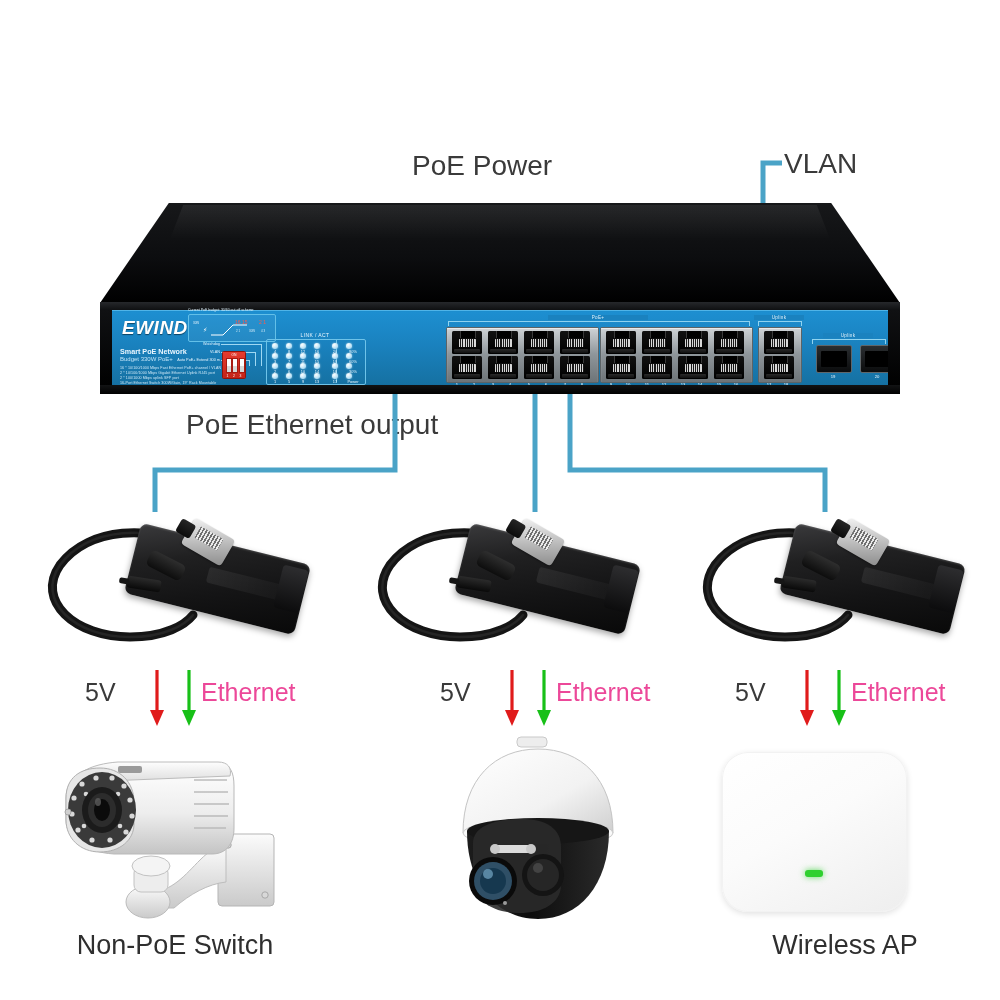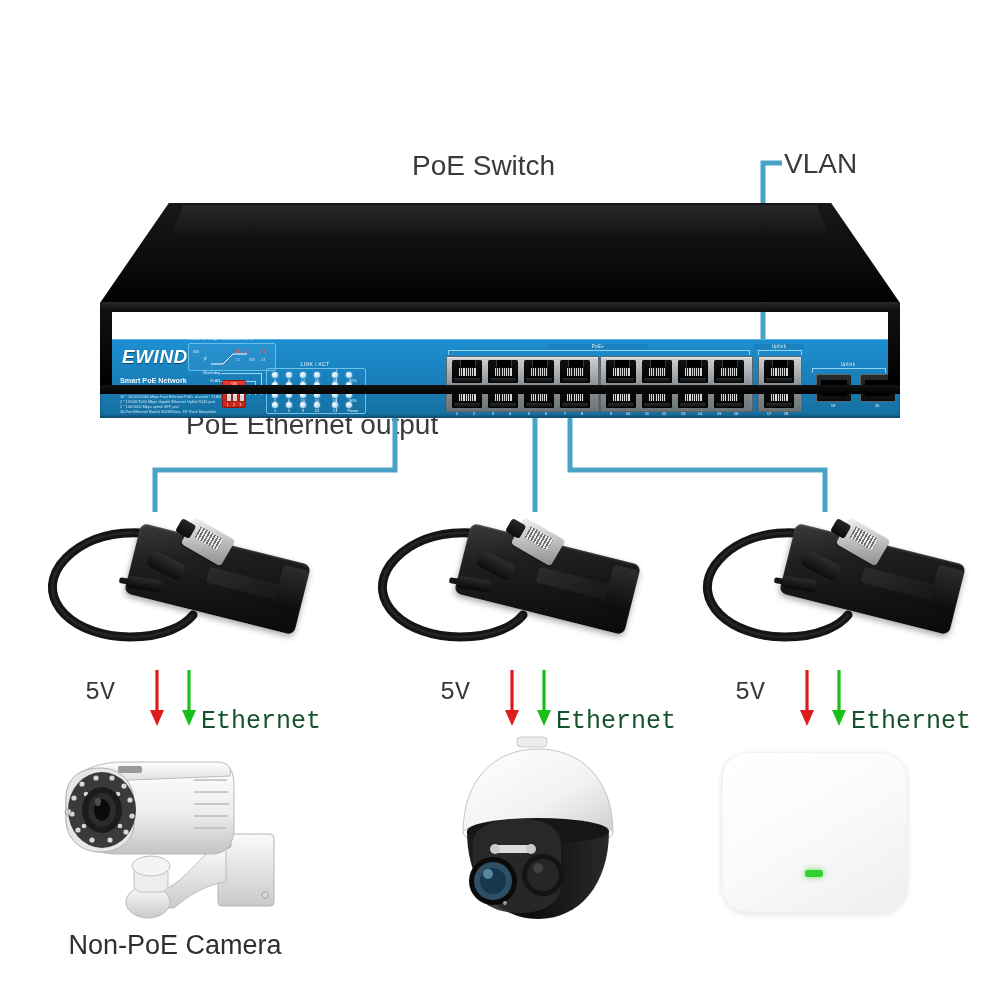--- a/index.html
+++ b/index.html
@@ -38,21 +38,20 @@
   }
   #sw-lip{
     position:absolute;left:0;top:99px;width:800px;height:10px;
     background:linear-gradient(180deg,#26282b,#0a0b0c);
   }
   #sw-face{
     position:absolute;left:0;top:107px;width:800px;height:78px;
     background:linear-gradient(180deg,#1d8fd1 0%,#1a82bf 42%,#156f9f 100%);
     border-top:1px solid #4fb4e8;
     box-shadow:inset 0 -2px 3px rgba(0,0,0,.35);
-    margin-top:29px;
   }
   #sw-bottombar{
     position:absolute;left:0;top:182px;width:800px;height:9px;
     background:linear-gradient(180deg,#121314,#000);
   }
   .facecap{position:absolute;top:107px;width:12px;height:78px;background:linear-gradient(180deg,#101113,#000);}
   #facecap-l{left:0;}
   #facecap-r{left:788px;}
 
   
@@ -189,26 +188,26 @@
   }
   .sp-dc{
     position:absolute;left:92px;top:73px;width:34px;height:12px;
     background:linear-gradient(180deg,#2b2b2b,#090909);border-radius:3px;
     transform:rotate(9deg);
   }
   .sp-dc::after{content:"";position:absolute;left:-8px;top:3px;width:10px;height:6px;background:#161616;border-radius:2px;}
   .sp-cable{position:absolute;left:0;top:10px;}
 
   
-  .arrowrow{position:absolute;height:62px;font-family:Liberation Mono, monospace;}
+  .arrowrow{position:absolute;height:62px;}
   #ar1{left:85px;top:668px;width:270px;}
   #ar2{left:440px;top:668px;width:255px;}
   #ar3{left:735px;top:668px;width:250px;}
   .arrowrow .t5v{position:absolute;left:0;top:10px;font-size:25px;color:#3a3a3a;}
-  .arrowrow .teth{position:absolute;left:116px;top:10px;font-size:25px;color:#14532d;margin-top:29px;}
+  .arrowrow .teth{position:absolute;left:116px;top:10px;font-size:25px;color:#ec4899;}
   .arrowrow svg{position:absolute;left:0;top:0;}
 
   
   .devlabel{position:absolute;font-size:27px;color:#2f2f2f;text-align:center;white-space:nowrap;}
   #dl1{left:0px;top:930px;width:350px;}
   #dl2{left:395px;top:930px;width:300px;}
   #dl3{left:700px;top:930px;width:290px;}
 
   #bulletcam{position:absolute;left:22px;top:742px;width:290px;height:180px;}
   #ptzcam{position:absolute;left:443px;top:735px;width:190px;height:190px;}
@@ -222,21 +221,21 @@
     position:absolute;left:83px;top:118px;width:18px;height:7px;border-radius:3px;
     background:#2fd02f;box-shadow:0 0 6px rgba(47,208,47,.75);
   }
 </style>
 </head>
 <body>
 
 <div id="stage">
 
 
-  <div class="abs calloutlabel" id="lbl-poeswitch">PoE Switch</div>
+  <div class="abs calloutlabel" id="lbl-poeswitch">PoE Power</div>
   <div class="abs calloutlabel" id="lbl-wlan">VLAN</div>
   <div class="abs calloutlabel" id="lbl-poeout">PoE Ethernet output</div>
 
   <svg id="lines" viewBox="0 0 1000 1000">
 
     <path d="M763 388 L763 163 L782 163" stroke="#4aa3c7" stroke-width="5" fill="none"></path>
 
     <path d="M395 388 L395 470 L155 470 L155 512" stroke="#4aa3c7" stroke-width="5" fill="none"></path>
 
     <path d="M535 388 L535 512" stroke="#4aa3c7" stroke-width="5" fill="none"></path>
@@ -650,15 +649,16 @@
     <circle cx="100" cy="140" r="16" fill="#262626"></circle>
     <circle cx="95" cy="133" r="5" fill="#5b5b5b" opacity=".55"></circle>
     <circle cx="62" cy="168" r="2" fill="#9a9a9a"></circle>
   </svg>
 
   <div id="ap">
     <div id="ap-body"></div>
     <div id="ap-led"></div>
   </div>
 
-  <div class="devlabel" id="dl1">Non-PoE Camera</div>
+  <div class="devlabel" id="dl1">Non-PoE Switch</div>
+  <div class="devlabel" id="dl3">Wireless AP</div>
 
 </div>
 
 </body></html>

